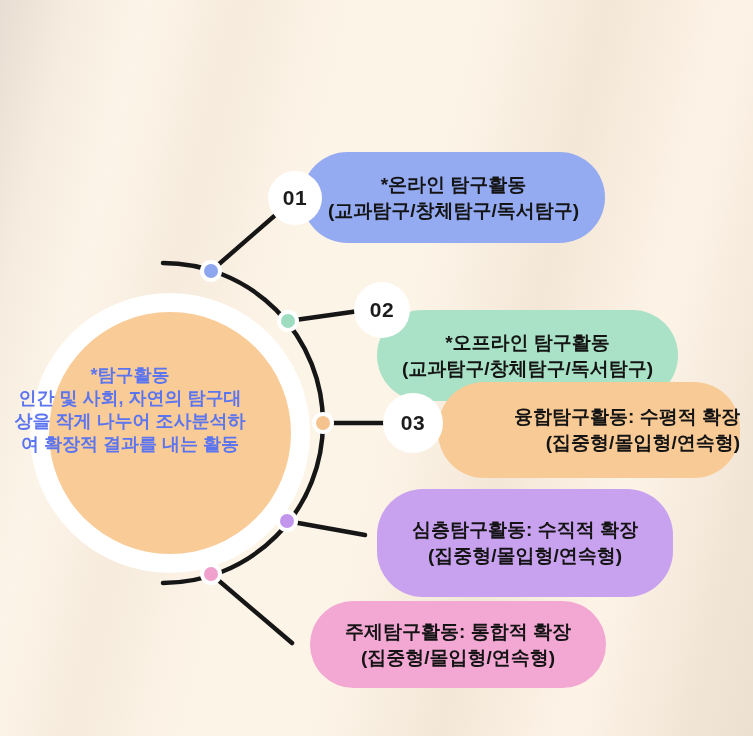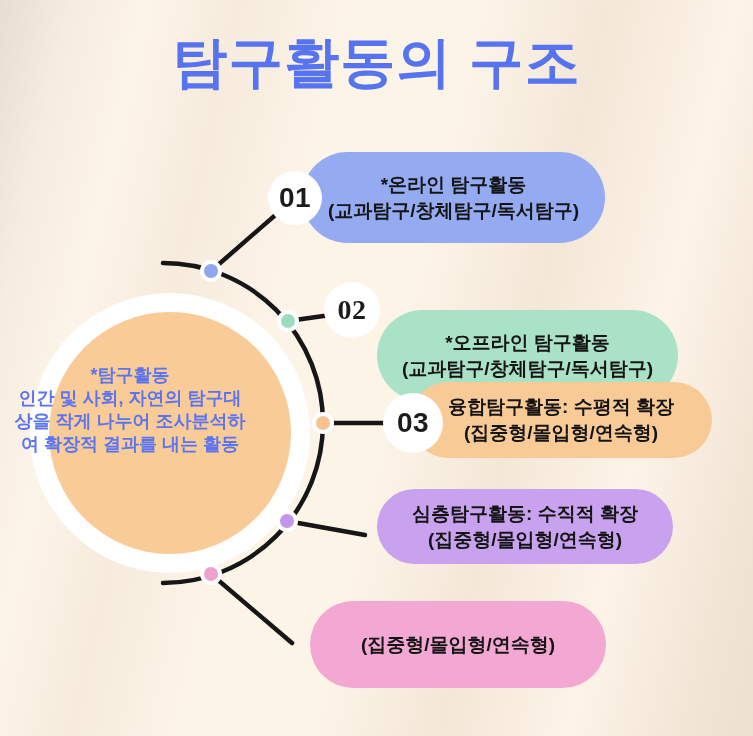--- a/index.html
+++ b/index.html
@@ -31,22 +31,22 @@
     display: flex; flex-direction: column;
     align-items: center; justify-content: center;
     text-align: center;
     color: #141414;
     font-weight: 700;
     font-size: 19px; line-height: 26px;
   }
   .pill.regular { font-weight: 700; }
   .pill-1 { left: 302px; top: 152px; width: 303px; height: 91px; }
   .pill-2 { left: 377px; top: 264px; width: 301px; height: 91px; margin-top: 46px; }
-  .pill-3 { left: 410px; top: 382px; width: 302px; height: 76px; }
-  .pill-4 { left: 377px; top: 489px; width: 296px; height: 75px; }
+  .pill-3 { left: 438px; top: 382px; width: 302px; height: 96px; align-items: flex-end; }
+  .pill-4 { left: 377px; top: 489px; width: 296px; height: 108px; }
   .pill-5 { left: 310px; top: 601px; width: 296px; height: 87px; }
 
   
   .connectors { position: absolute; left: 0; top: 0; width: 753px; height: 736px; }
 
   
   .center-circle {
     position: absolute; left: 30px; top: 293px;
     width: 280px; height: 280px;
     background: #ffffff; border-radius: 50%;
@@ -75,53 +75,53 @@
   .dot-2 { left: 277px; top: 310px; }
   .dot-3 { left: 312px; top: 412px; }
   .dot-4 { left: 276px; top: 510px; }
   .dot-5 { left: 200px; top: 563px; }
 
   
   .num {
     position: absolute;
     background: #ffffff; border-radius: 50%;
     display: flex; align-items: center; justify-content: center;
-    font-size: 28px; font-weight: 700; color: #1c1c1c;
+    font-size: 21px; font-weight: 700; color: #1c1c1c;
     letter-spacing: 0.5px;
   }
   .num-1 { left: 268px; top: 171px; width: 54px; height: 54px; }
-  .num-2 { left: 324px; top: 282px; width: 56px; height: 56px; font-family: Liberation Serif, serif; }
+  .num-2 { left: 354px; top: 282px; width: 56px; height: 56px; }
   .num-3 { left: 383px; top: 393px; width: 60px; height: 60px; }
   .num-4 { left: 337px; top: 507px; width: 56px; height: 56px; }
   .num-5 { left: 264px; top: 615px; width: 56px; height: 56px; }
 </style>
 </head>
 <body>
 
 <div class="canvas">
 
-  <h1 class="page-title" style="color: rgb(86, 115, 240);">탐구활동의 구조</h1>
 
   <div class="pill pill-1 regular" style="background: rgb(148, 170, 241);">
     <div>*온라인 탐구활동</div>
     <div>(교과탐구/창체탐구/독서탐구)</div>
   </div>
   <div class="pill pill-2" style="background: rgb(169, 226, 198);">
     <div>*오프라인 탐구활동</div>
     <div>(교과탐구/창체탐구/독서탐구)</div>
   </div>
   <div class="pill pill-3" style="background: rgb(248, 202, 150);">
     <div>융합탐구활동: 수평적 확장</div>
     <div>(집중형/몰입형/연속형)</div>
   </div>
   <div class="pill pill-4" style="background: rgb(201, 162, 239);">
     <div>심층탐구활동: 수직적 확장</div>
     <div>(집중형/몰입형/연속형)</div>
   </div>
   <div class="pill pill-5" style="background: rgb(243, 167, 211);">
+    <div>주제탐구활동: 통합적 확장</div>
     <div>(집중형/몰입형/연속형)</div>
   </div>
 
   <svg class="connectors" viewBox="0 0 753 736" fill="none">
     <path d="M 163 263 A 160 160 0 0 1 163 583" stroke="#161616" stroke-width="4.5" stroke-linecap="round" fill="none"></path>
     <line x1="211" y1="271" x2="295" y2="198" stroke="#161616" stroke-width="4.5" stroke-linecap="round"></line>
     <line x1="288" y1="321" x2="366" y2="310" stroke="#161616" stroke-width="4.5" stroke-linecap="round"></line>
     <line x1="323" y1="423" x2="413" y2="423" stroke="#161616" stroke-width="4.5" stroke-linecap="round"></line>
     <line x1="287" y1="521" x2="365" y2="535" stroke="#161616" stroke-width="4.5" stroke-linecap="round"></line>
     <line x1="211" y1="574" x2="292" y2="643" stroke="#161616" stroke-width="4.5" stroke-linecap="round"></line>

